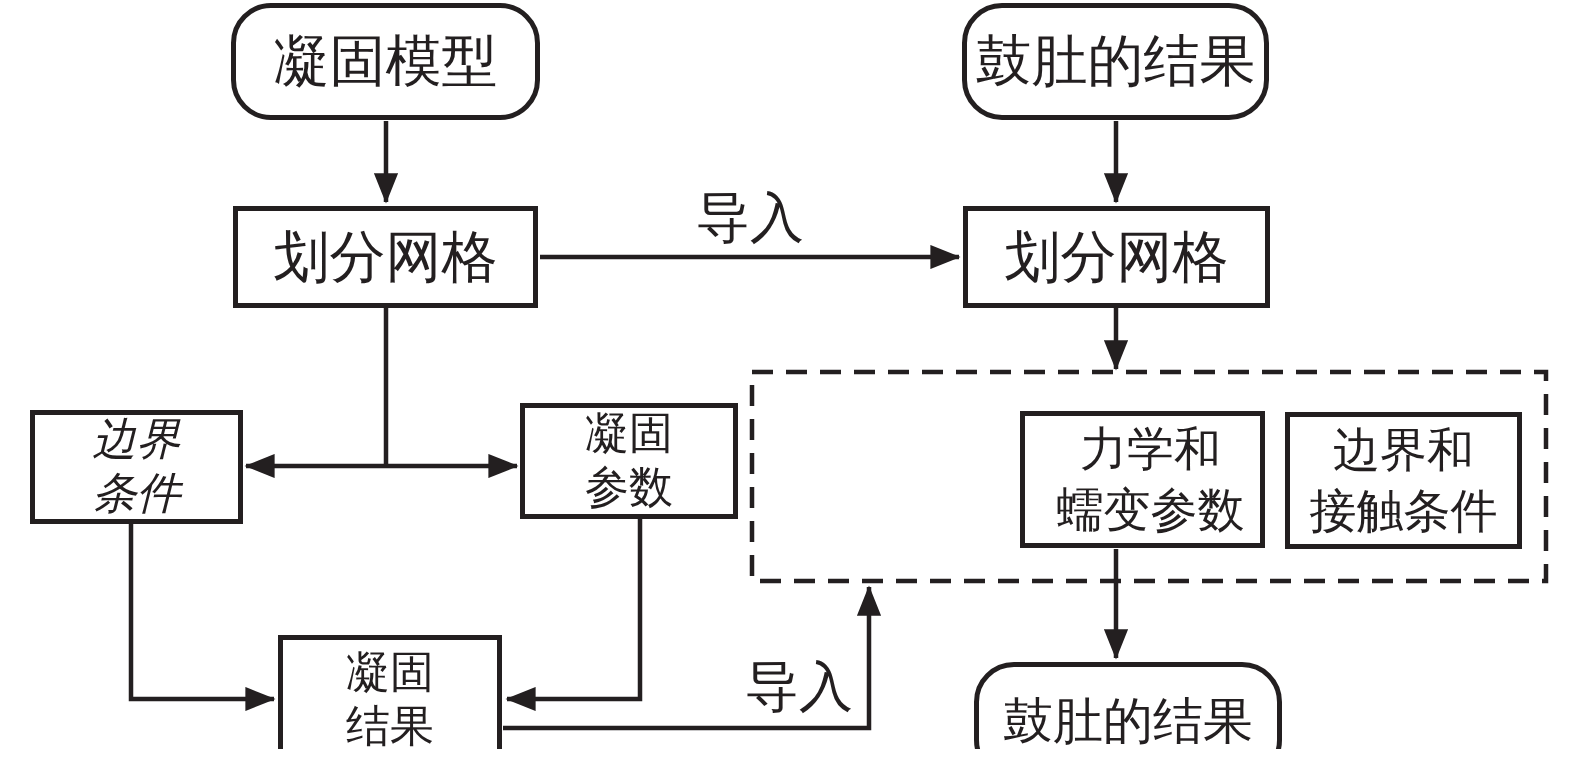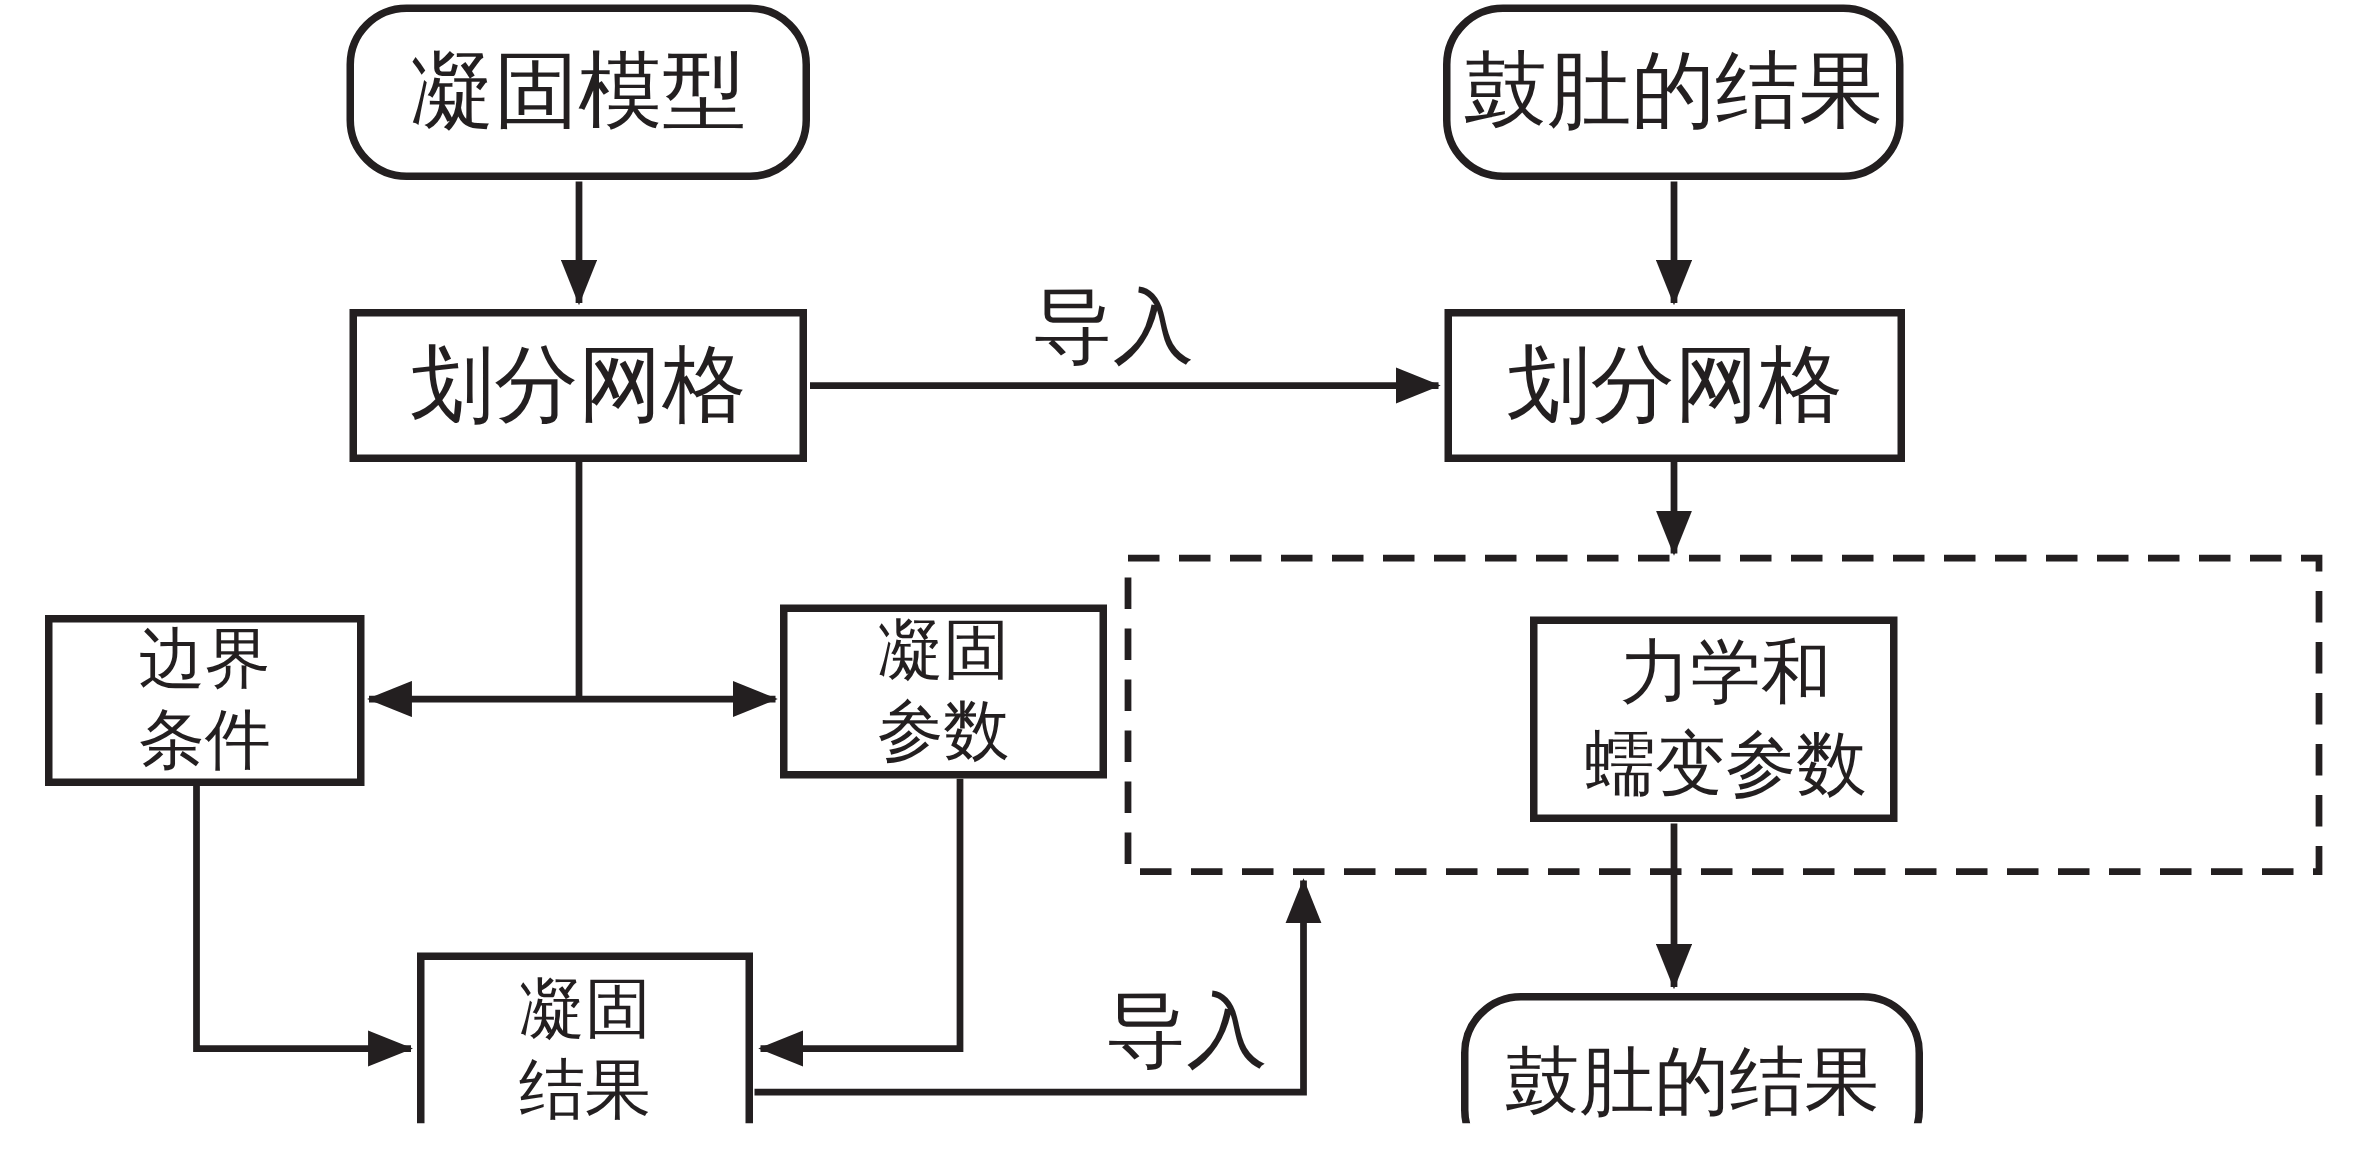--- a/index.html
+++ b/index.html
@@ -22,21 +22,21 @@
     line-height:1.22;
   }
   .rounded{border-radius:40px;}
   .f56{font-size:56px;}
   .f50{font-size:50px;}
   .f47{font-size:47px;line-height:1.28;}
   .f44{font-size:44px;}
   .edge-label{
     position:absolute;
     font-size:54px;
-    text-align:left;
+    text-align:center;
     line-height:1.0;
     white-space:nowrap;
   }
   svg#edges{position:absolute;left:0;top:0;}
   svg#edges path, svg#edges rect{fill:none;stroke:#231f20;stroke-width:4.5px;}
   svg#edges path.arrowhead-target{marker-end:url(#ah);}
 </style>
 </head>
 <body>
 
@@ -75,30 +75,32 @@
   </svg>
 
   <div class="node rounded f56" style="left:231px;top:3px;width:309px;height:117px;">凝固模型</div>
 
   <div class="node rounded f56" style="left:962px;top:3px;width:307px;height:117px;">鼓肚的结果</div>
 
   <div class="node f56" style="left:233px;top:206px;width:305px;height:102px;">划分网格</div>
 
   <div class="node f56" style="left:963px;top:206px;width:307px;height:102px;">划分网格</div>
 
-  <div class="node f44" style="left:30px;top:410px;width:213px;height:114px;">边界
+  <div class="node f44" style="left:30px;top:410px;width:213px;height:114px;font-style:italic;">边界
 条件</div>
 
   <div class="node f44" style="left:520px;top:403px;width:218px;height:116px;">凝固
 参数</div>
 
 
   <div class="node f47" style="left:1020px;top:411px;width:245px;height:137px;padding-left:16px;">力学和
 蠕变参数</div>
 
+  <div class="node f47" style="left:1285px;top:412px;width:237px;height:137px;">边界和
+接触条件</div>
 
   <div class="node f44" style="left:278px;top:635px;width:224px;height:129px;">凝固
 结果</div>
 
   <div class="node rounded f50" style="left:974px;top:662px;width:308px;height:118px;">鼓肚的结果</div>
 
   <div class="edge-label" style="left:688px;top:191px;width:124px;">导入</div>
 
   <div class="edge-label" style="left:737px;top:660px;width:124px;">导入</div>
 

